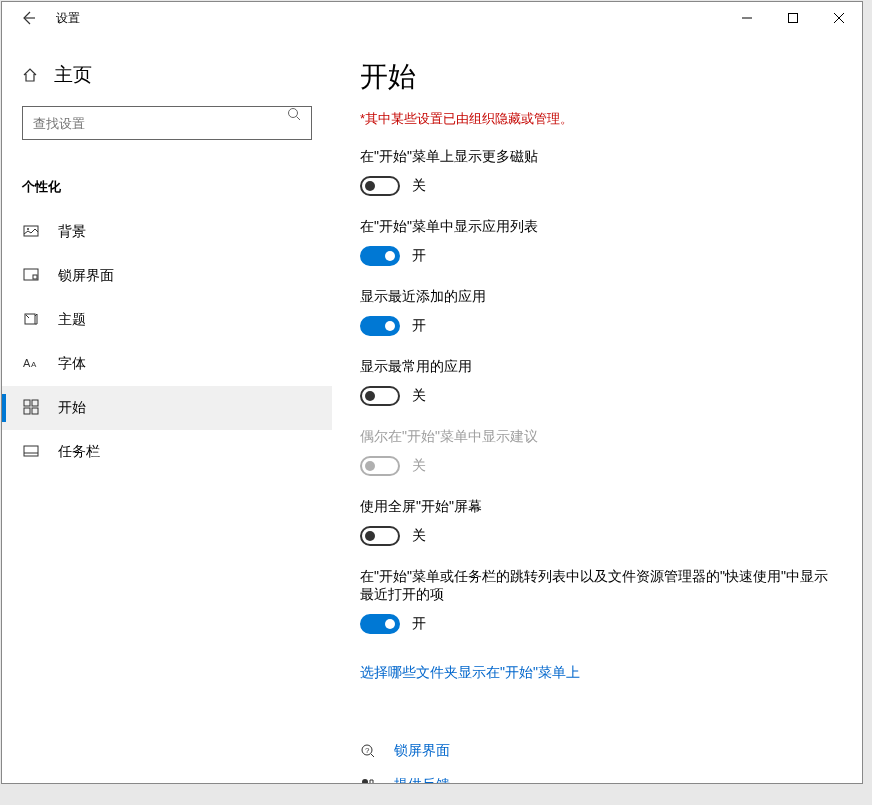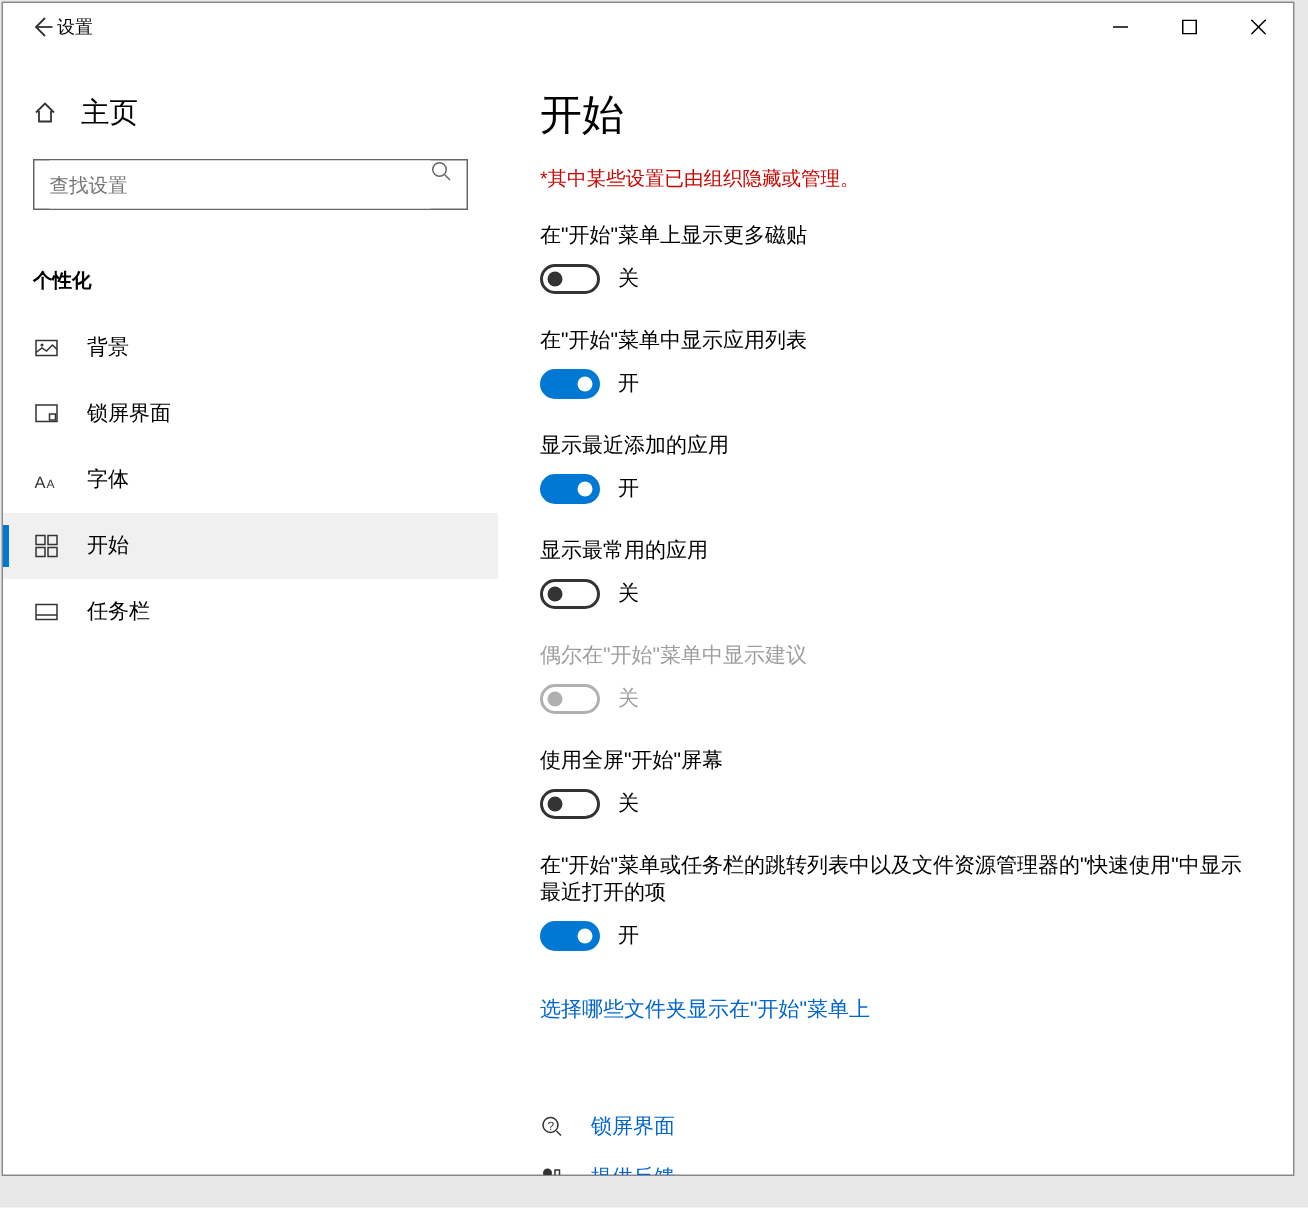--- a/index.html
+++ b/index.html
@@ -1,31 +1,31 @@
 <!DOCTYPE html>
 <html><head>
   <meta charset="utf-8">
   <style>
     * { margin: 0; padding: 0; box-sizing: border-box; font-family: "Microsoft YaHei", "Segoe UI", sans-serif; }
     body { background: #e8e8e8; width: 872px; height: 805px; overflow: hidden; }
     .window { background: #fff; width: 862px; height: 783px; border: 1px solid #888; position: relative; top: 1px; left: 1px; }
     .titlebar { height: 32px; display: flex; align-items: center; justify-content: space-between; }
-    .titlebar-left { display: flex; align-items: center; padding-left: 16px; }
+    .titlebar-left { display: flex; align-items: center; gap: 18px; padding-left: 16px; }
     .back-btn { width: 20px; height: 20px; display: flex; align-items: center; justify-content: center; cursor: pointer; }
     .title-text { font-size: 12px; }
     .titlebar-right { display: flex; }
     .win-btn { width: 46px; height: 32px; display: flex; align-items: center; justify-content: center; cursor: pointer; }
     .content { display: flex; height: calc(100% - 32px); }
     .sidebar { width: 330px; padding: 20px 0 0 0; }
     .home-row { display: flex; align-items: center; gap: 16px; padding: 8px 20px 18px 20px; cursor: pointer; }
     .home-row span.label { font-size: 19px; }
     .search-box { margin: 0 20px 20px 20px; border: 1px solid #666; height: 34px; display: flex; padding: 0 10px; justify-content: space-between; }
     .search-box input { border: none; outline: none; font-size: 13px; flex: 1; color: #666; }
     .section-hdr { font-size: 13px; font-weight: 600; padding: 6px 20px 14px 20px; margin-top: 32px; }
-    .nav-item { display: flex; align-items: center; gap: 18px; padding: 13px 20px; cursor: pointer; position: relative; font-size: 14px; }
+    .nav-item { display: flex; gap: 18px; padding: 13px 20px; cursor: pointer; position: relative; font-size: 14px; }
     .nav-item.active::before { content: ""; position: absolute; left: 0; top: 8px; bottom: 8px; width: 4px; background: #0078d4; }
     .nav-item.active { background: #f0f0f0; }
     .nav-item .icon { width: 18px; display: flex; justify-content: center; }
     .main { flex: 1; padding: 24px 30px 20px 28px; overflow-y: auto; }
     .page-title { font-size: 28px; font-weight: 400; margin-bottom: 14px; }
     .warning { color: #c50500; font-size: 13px; margin-bottom: 20px; }
     .setting { margin-bottom: 22px; }
     .setting-label { font-size: 14px; margin-bottom: 10px; }
     .setting.disabled .setting-label { color: #9e9e9e; }
     .toggle-row { display: flex; align-items: center; gap: 12px; }
@@ -116,20 +116,30 @@
         <span class="icon">
             <svg width="16" height="16" viewBox="0 0 16 16">
               <rect x="1" y="2" width="14" height="11" stroke="#333" fill="none"></rect>
               <rect x="10" y="8" width="4" height="4" stroke="#333" fill="none"></rect>
             </svg>
           </span>
         <span>锁屏界面</span>
       </div>
       <div class="nav-item">
         <span class="icon">
+            <svg width="16" height="16" viewBox="0 0 16 16">
+              <rect x="2" y="3" width="10" height="10" stroke="#333" fill="none"></rect>
+              <path d="M12 5 L14 3 L14 13 L12 13" stroke="#333" fill="none"></path>
+              <path d="M3 4 L6 7" stroke="#333"></path>
+            </svg>
+          </span>
+        <span>主题</span>
+      </div>
+      <div class="nav-item">
+        <span class="icon">
             <svg width="16" height="14" viewBox="0 0 16 14">
               <text x="0" y="12" font-size="11" font-family="serif" fill="#333">A</text>
               <text x="8" y="12" font-size="8" font-family="serif" fill="#333">A</text>
             </svg>
           </span>
         <span>字体</span>
       </div>
       <div class="nav-item active">
         <span class="icon">
             <svg width="16" height="16" viewBox="0 0 16 16">

